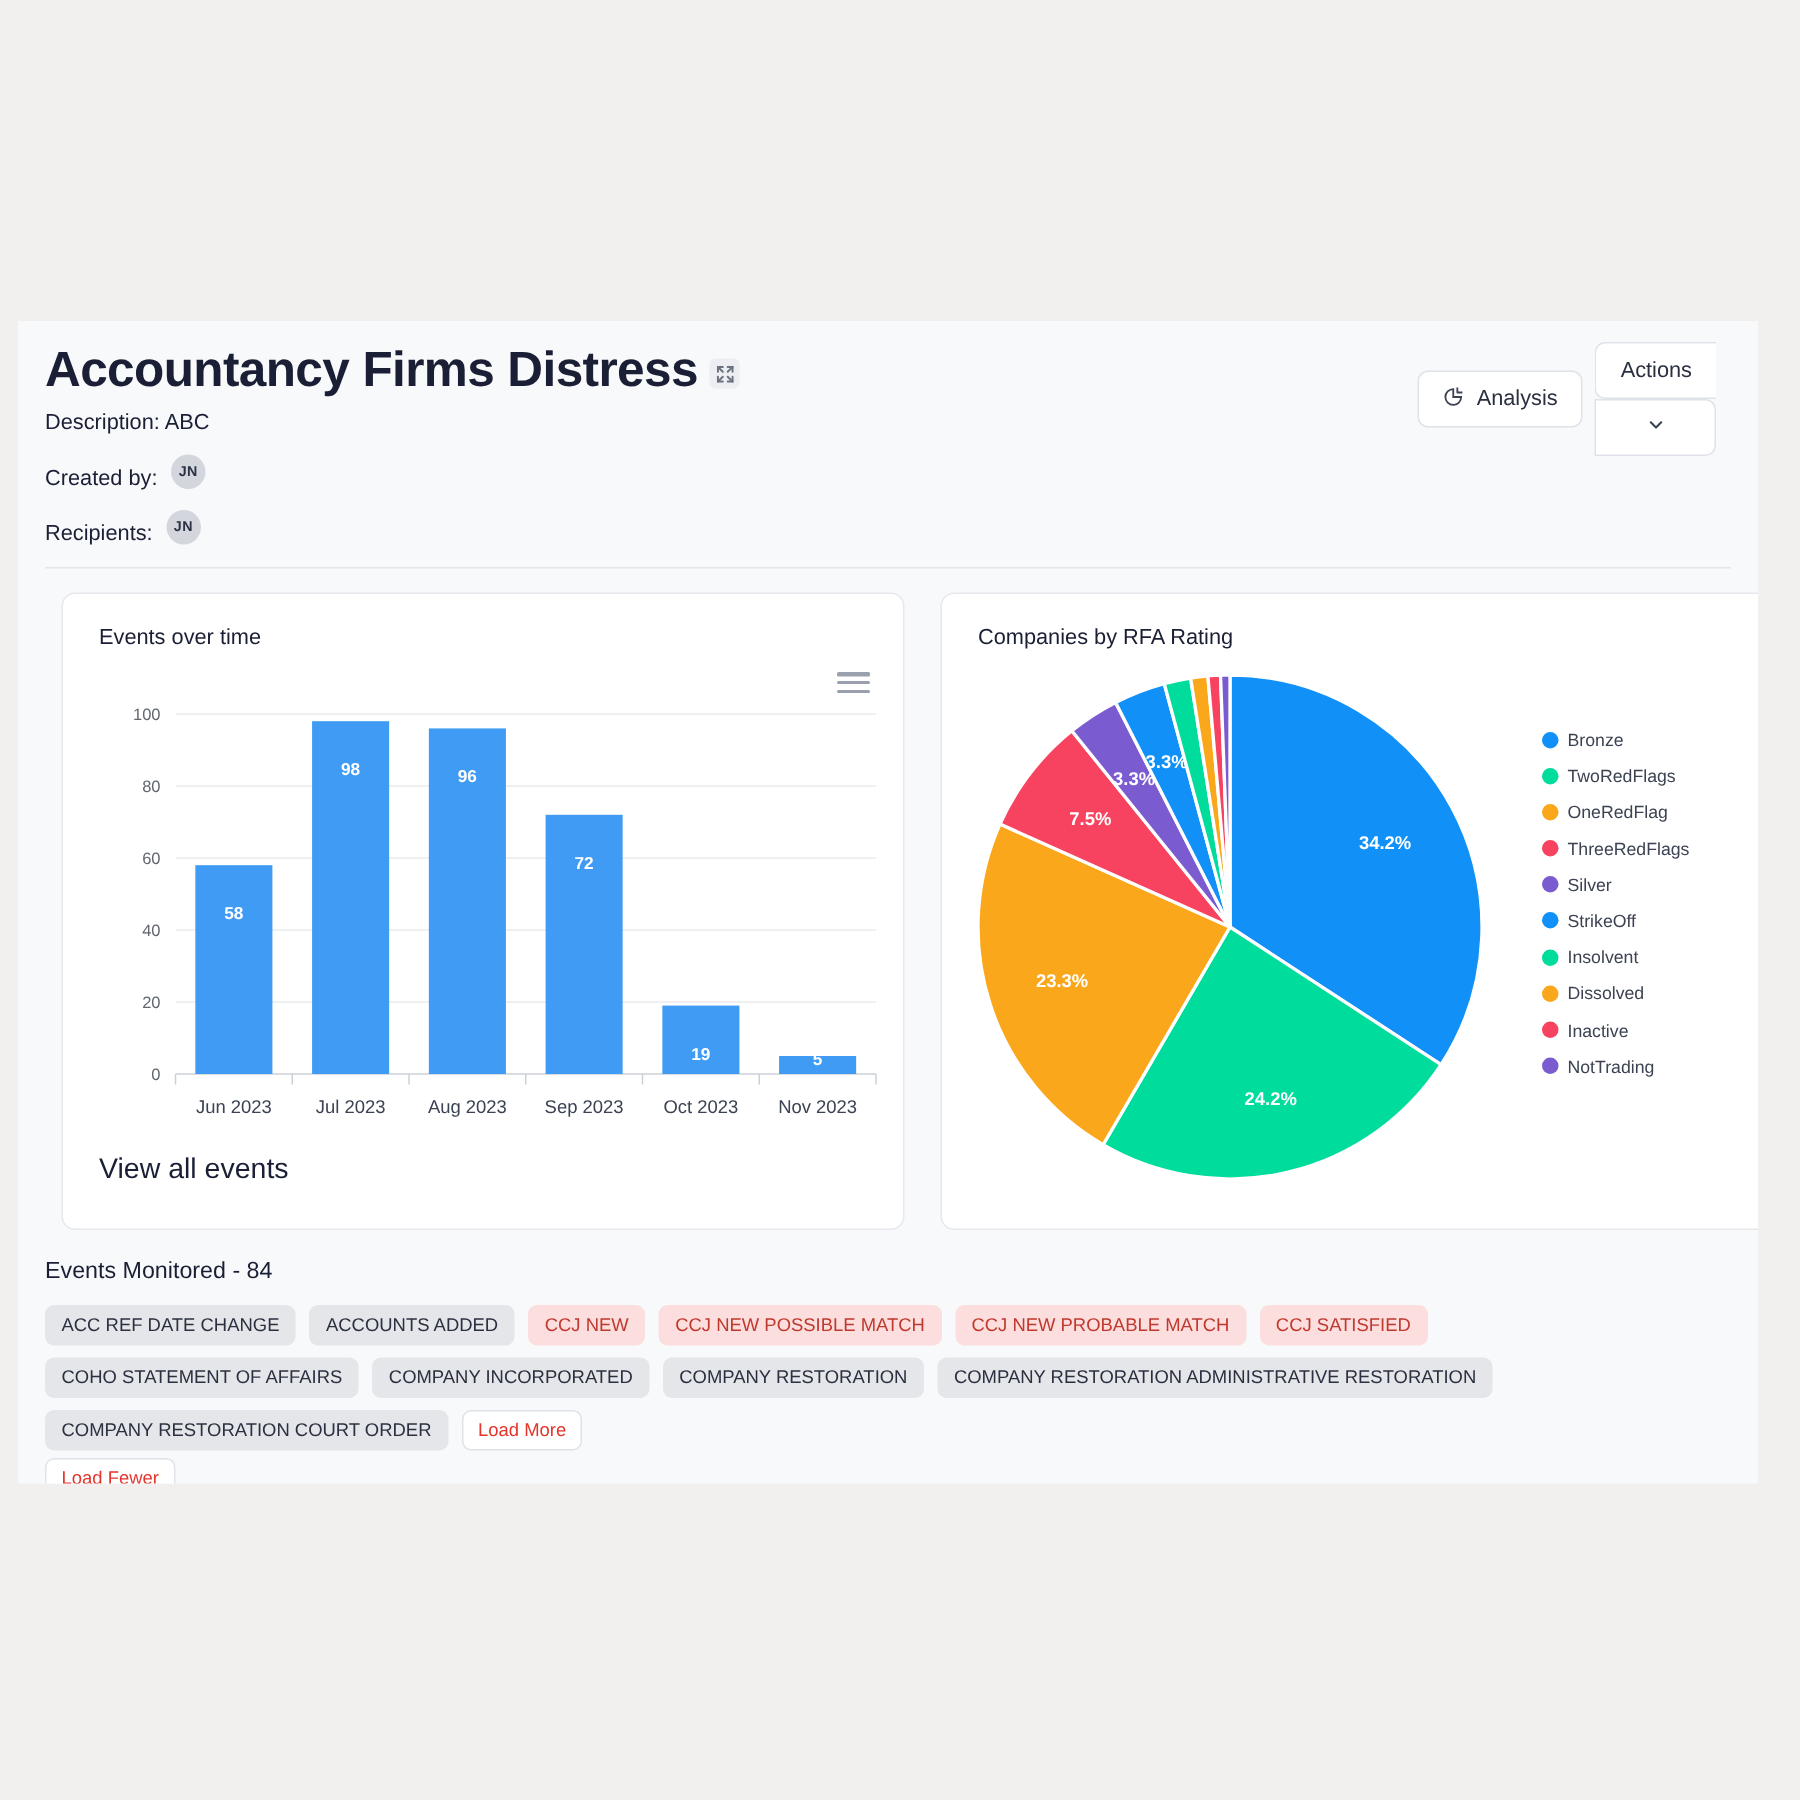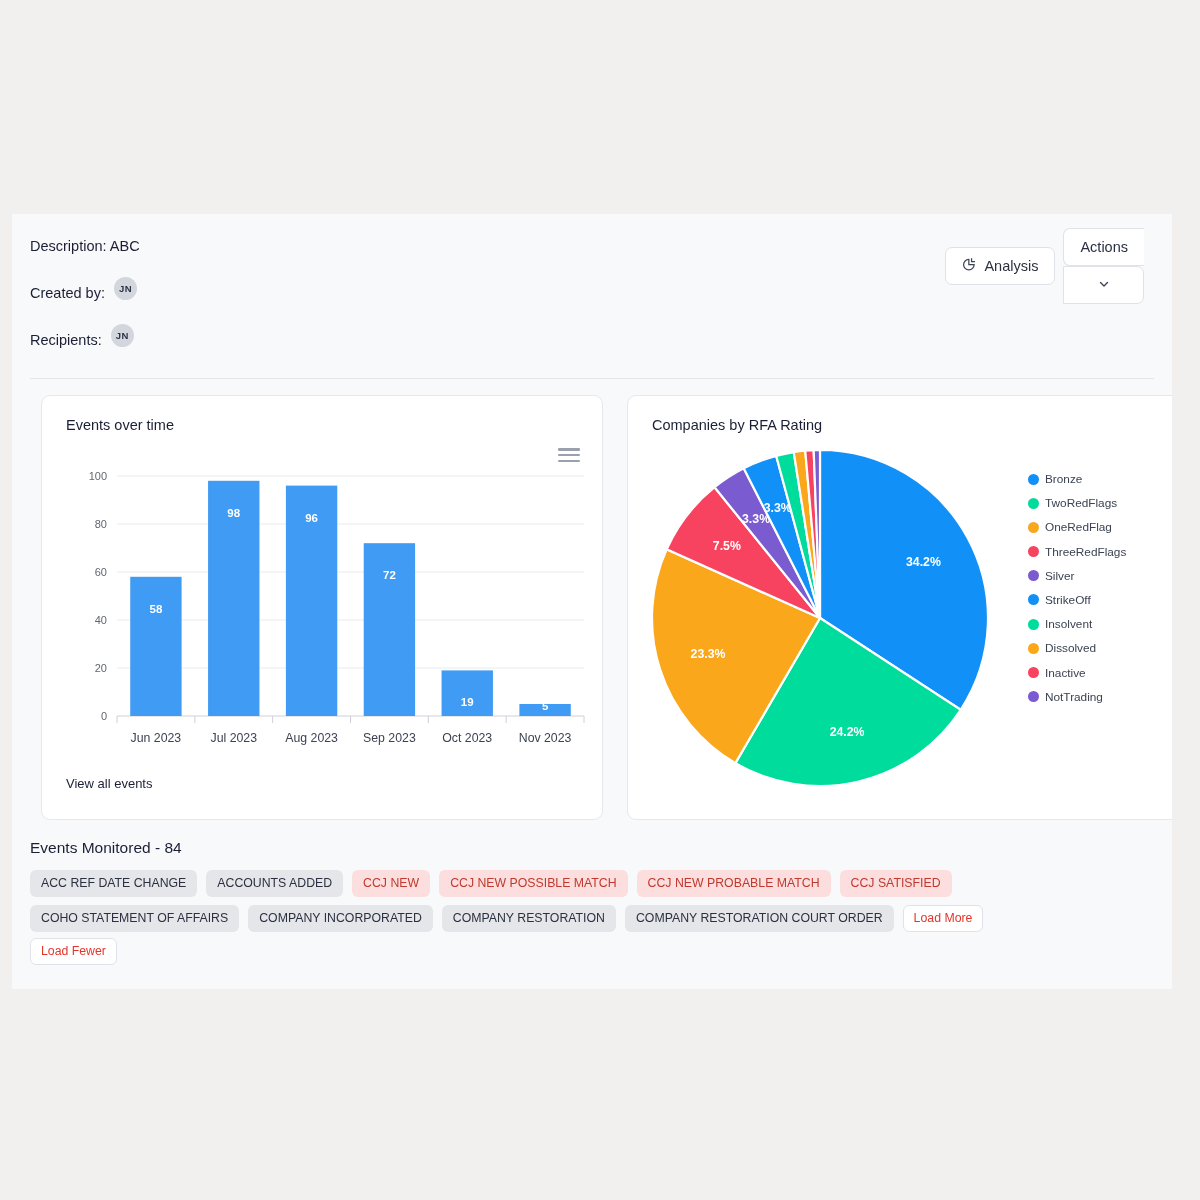--- a/index.html
+++ b/index.html
@@ -25,21 +25,21 @@
     font-size: 33px; font-weight: bold; color: #1b1f35;
     letter-spacing: -0.4px; line-height: 1.1;
   }
   .expand-icon {
     width: 20px; height: 20px; border-radius: 4px;
     background: #eceef2; display: flex; align-items: center;
     justify-content: center; margin-top: 6px; cursor: pointer;
   }
   .expand-icon svg { display: block; }
   .meta { font-size: 14.5px; color: #1b1f35; margin-top: 9px; line-height: 18px; }
-  .meta-row { display: flex; align-items: center; gap: 9px; margin-top: 20px; }
+  .meta-row { display: flex; align-items: center; gap: 9px; margin-top: 10px; }
   .avatar {
     width: 23px; height: 23px; border-radius: 50%;
     background: #d3d6dd; color: #2c3246;
     font-size: 9.5px; font-weight: bold;
     display: flex; align-items: center; justify-content: center;
     letter-spacing: 0.3px;
   }
 
   .hdr-actions {
     position: absolute; right: 28px; top: 14px;
@@ -77,28 +77,28 @@
   .bar-wrap { position: relative; width: 100%; height: 300px; margin-top: 4px; }
   .hamburger {
     position: absolute; right: 22px; top: 8px; width: 22px; height: 18px;
     display: flex; flex-direction: column; justify-content: space-between;
     padding: 2px 0; cursor: pointer;
   }
   .hamburger span { display: block; height: 2.5px; background: #9aa0ad; border-radius: 1px; }
   .bar-svg { position: absolute; left: 0; top: 26px; }
   .view-all {
     position: absolute; left: 24px; bottom: 28px;
-    font-size: 13px; color: #1b1f35; cursor: pointer;
+    font-size: 19px; color: #1b1f35; cursor: pointer;
   }
 
   
   .pie-wrap { position: relative; width: 100%; height: 370px; }
   .pie-svg { position: absolute; left: 4px; top: 8px; }
   .legend {
-    position: absolute; left: 400px; top: 38px;
+    position: absolute; left: 400px; top: 52px;
     display: flex; flex-direction: column; gap: 10.2px; justify-content: center;
   }
   .legend-item { display: flex; align-items: center; gap: 6px; cursor: pointer; }
   .legend-dot { width: 11px; height: 11px; border-radius: 50%; flex: none; }
   .legend-label { font-size: 11.8px; color: #3b4252; white-space: nowrap; }
 
   
   .tags-section { position: absolute; left: 18px; top: 625px; width: 1120px; }
   .tags-title { font-size: 15.5px; color: #1b1f35; margin-bottom: 13px; }
   .tags { display: flex; flex-wrap: wrap; gap: 8px 9px; max-width: 1075px; }
@@ -110,20 +110,29 @@
   .tag.red  { background: #fbdedd; color: #c0392f; }
   .tag.link { background: #fff; border: 1px solid #dfe2e8; color: #e5342b; padding: 5px 10px 6px; }
   .tags-footer { margin-top: 9px; }
 </style>
 </head>
 <body>
 
 <div id="panel">
 
   <div class="hdr">
+    <div class="title-row">
+      <div class="title">Accountancy Firms Distress</div>
+      <div class="expand-icon">
+        <svg width="13" height="13" viewBox="0 0 16 16" fill="none" stroke="#6b7280" stroke-width="1.6" stroke-linecap="round">
+          <path d="M6 2H2v4M10 2h4v4M6 14H2v-4M10 14h4v-4"></path>
+          <path d="M2 2l4 4M14 2l-4 4M2 14l4-4M14 14l-4-4"></path>
+        </svg>
+      </div>
+    </div>
 
     <div class="meta">Description: ABC</div>
 
     <div class="meta-row">
       <span class="meta">Created by:</span>
       <span class="avatar">JN</span>
     </div>
 
     <div class="meta-row">
       <span class="meta">Recipients:</span>
@@ -282,20 +291,21 @@
     <div class="tags" id="tag-list">
         <span class="tag grey">ACC REF DATE CHANGE</span>
         <span class="tag grey">ACCOUNTS ADDED</span>
         <span class="tag red">CCJ NEW</span>
         <span class="tag red">CCJ NEW POSSIBLE MATCH</span>
         <span class="tag red">CCJ NEW PROBABLE MATCH</span>
         <span class="tag red">CCJ SATISFIED</span>
         <span class="tag grey">COHO STATEMENT OF AFFAIRS</span>
         <span class="tag grey">COMPANY INCORPORATED</span>
         <span class="tag grey">COMPANY RESTORATION</span>
+        <span class="tag grey">COMPANY RESTORATION ADMINISTRATIVE RESTORATION</span>
         <span class="tag grey">COMPANY RESTORATION COURT ORDER</span>
         <span class="tag link">Load More</span>
       </div>
     <div class="tags-footer">
       <span class="tag link">Load Fewer</span>
     </div>
   </div>
 
 </div>
 

